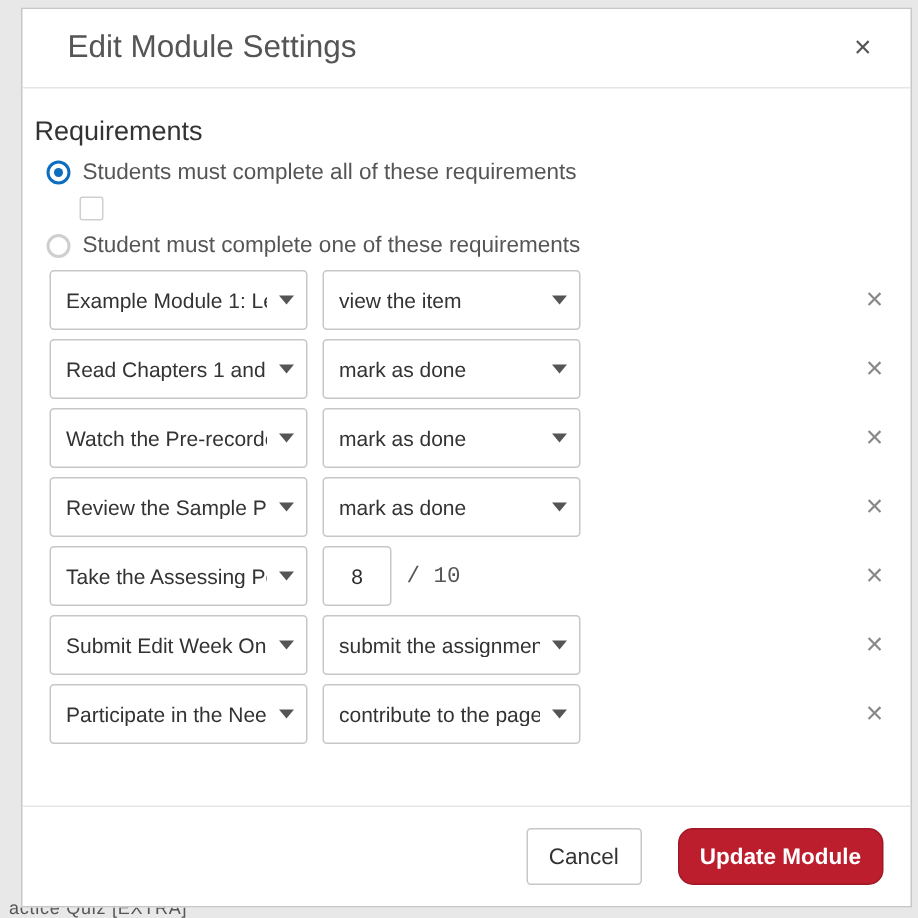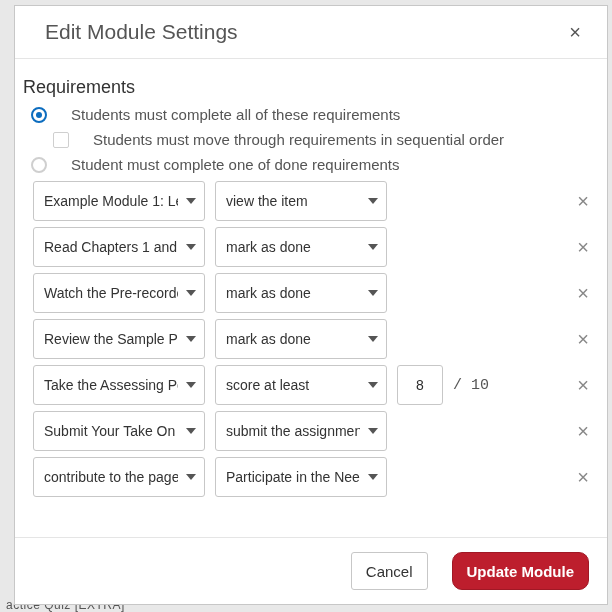--- a/index.html
+++ b/index.html
@@ -71,21 +71,21 @@
 
   .section-title {
     font-size: 18px;
     font-weight: 400;
     color: #333;
     margin: 6px 4px 8px 4px;
   }
   .radio-row, .check-row {
     display: flex;
     align-items: center;
-    gap: 24px;
+    gap: 8px;
     margin: 8px 4px 8px 12px;
     color: #555;
     font-size: 15px;
   }
   .check-row { margin-left: 34px; }
   .radio {
     width: 16px; height: 16px; border-radius: 50%;
     border: 2px solid #0d6dbf;
     display: inline-block; position: relative;
     flex: 0 0 auto;
@@ -172,26 +172,25 @@
 
       <div class="section-title">Requirements</div>
 
       <div class="radio-row">
         <span class="radio selected"></span>
         <span>Students must complete all of these requirements</span>
       </div>
 
       <div class="check-row">
         <span class="checkbox"></span>
-        <span>Students must move through requirements in sequential order</span>
       </div>
 
       <div class="radio-row">
         <span class="radio unselected"></span>
-        <span>Student must complete one of done requirements</span>
+        <span>Student must complete one of these requirements</span>
       </div>
 
       <div class="req-row">
         <div class="sel item">
             <span class="sel-text">Example Module 1: Le</span>
             <span class="caret"></span>
           </div>
         <div class="sel action">
             <span class="sel-text">view the item</span>
             <span class="caret"></span>
@@ -235,52 +234,48 @@
             <span class="sel-text">mark as done</span>
             <span class="caret"></span>
           </div>
         <div class="spacer"></div>
         <button class="row-x">×</button>
       </div>
 
       <div class="req-row">
         <div class="sel item">
             <span class="sel-text">Take the Assessing Pe</span>
-            <span class="caret"></span>
-          </div>
-        <div class="sel action">
-            <span class="sel-text">score at least</span>
             <span class="caret"></span>
           </div>
         <div class="score-box">8</div>
         <div class="score-total">/ 10</div>
         <div class="spacer"></div>
         <button class="row-x">×</button>
       </div>
 
       <div class="req-row">
         <div class="sel item">
-            <span class="sel-text">Submit Your Take On</span>
+            <span class="sel-text">Submit Edit Week On</span>
             <span class="caret"></span>
           </div>
         <div class="sel action">
             <span class="sel-text">submit the assignment</span>
             <span class="caret"></span>
           </div>
         <div class="spacer"></div>
         <button class="row-x">×</button>
       </div>
 
       <div class="req-row">
+        <div class="sel item">
+            <span class="sel-text">Participate in the Nee</span>
+            <span class="caret"></span>
+          </div>
         <div class="sel action">
             <span class="sel-text">contribute to the page</span>
-            <span class="caret"></span>
-          </div>
-        <div class="sel item">
-            <span class="sel-text">Participate in the Nee</span>
             <span class="caret"></span>
           </div>
         <div class="spacer"></div>
         <button class="row-x">×</button>
       </div>
 
       <div style="height:8px"></div>
     </div>
   </div>
 

